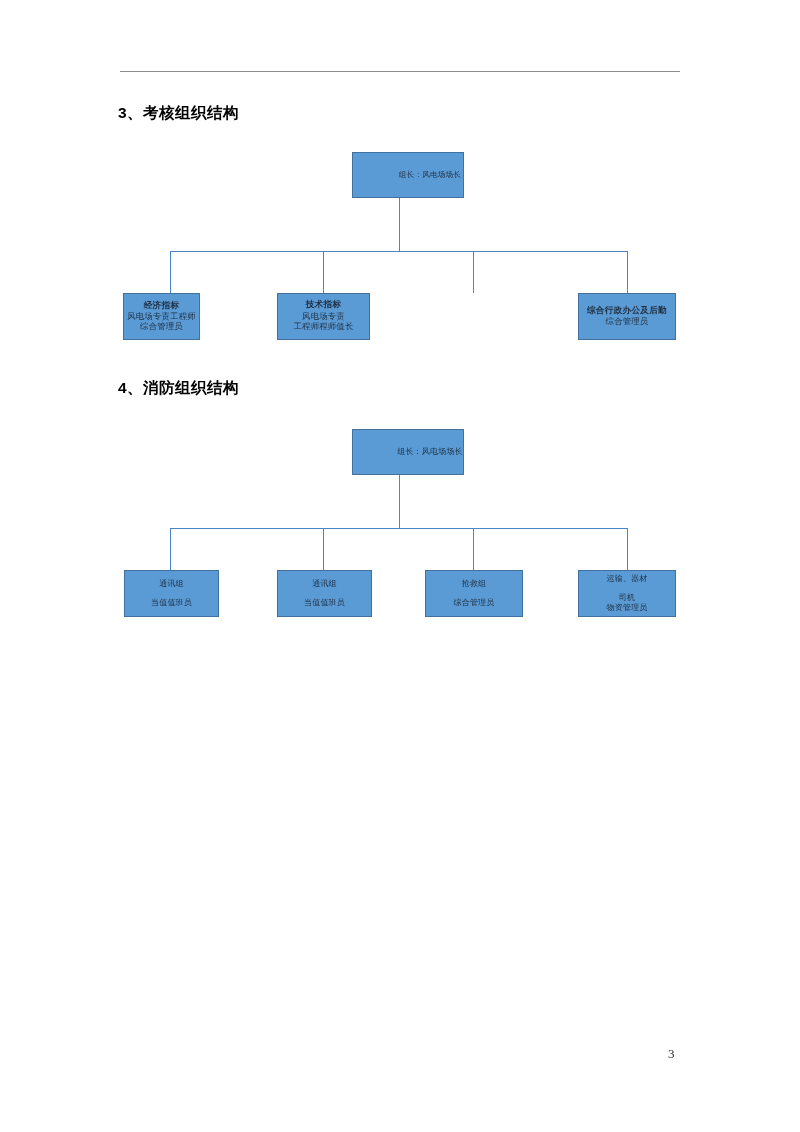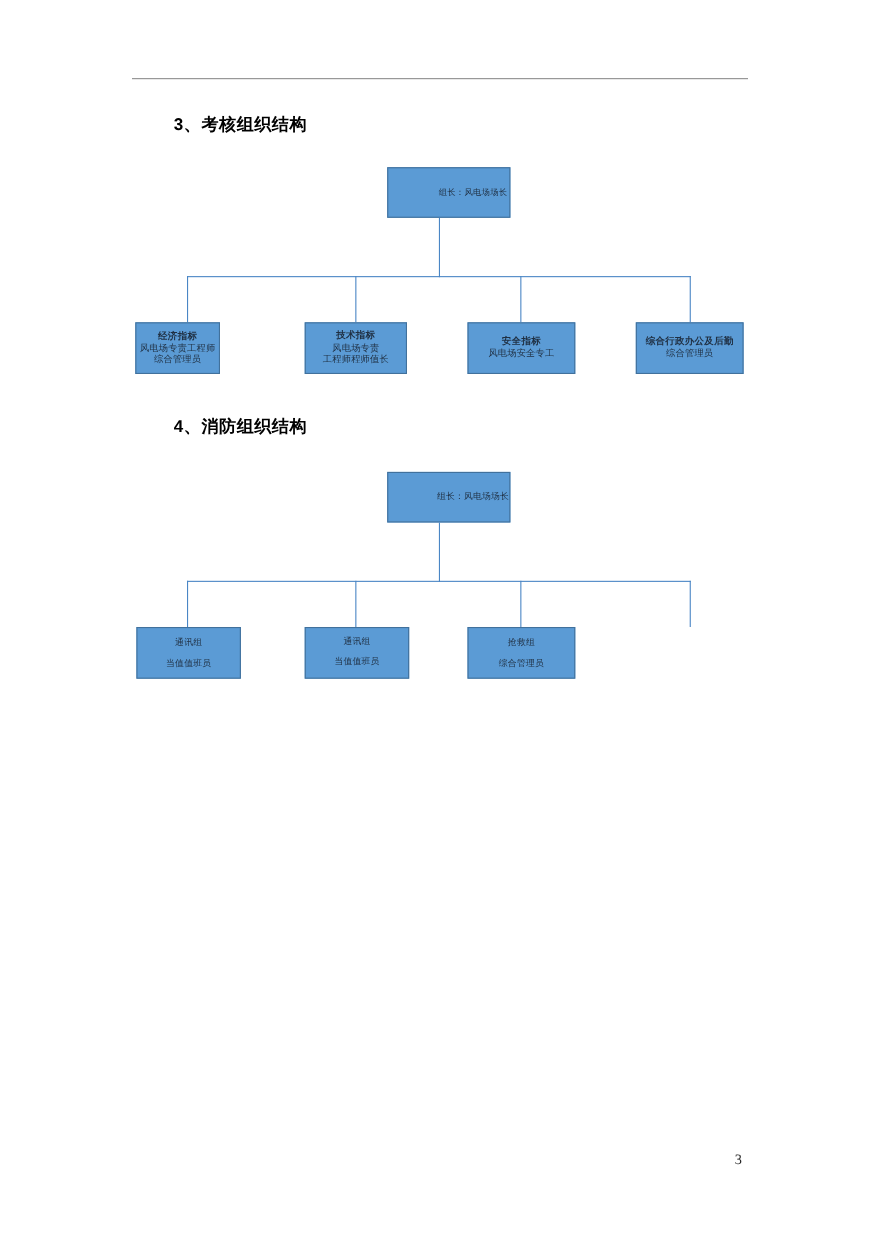--- a/index.html
+++ b/index.html
@@ -35,21 +35,20 @@
 
   
   .heading {
     position: absolute;
     font-family: "Liberation Sans", "DejaVu Sans", sans-serif;
     font-weight: bold;
     font-size: 15.5px;
     letter-spacing: 0.5px;
     color: #000000;
     white-space: nowrap;
-    margin-left: 40px;
   }
   .heading-3 { left: 118px; top: 103px; }
   .heading-4 { left: 118px; top: 378px; }
 
   
   .chart {
     position: absolute;
     left: 0;
     width: 800px;
   }
@@ -183,24 +182,20 @@
       <span class="ln norm">风电场专责工程师</span>
       <span class="ln norm">综合管理员</span>
     </div>
 
     <div class="node child c2">
       <span class="ln bold">技术指标</span>
       <span class="ln norm">风电场专责</span>
       <span class="ln norm">工程师程师值长</span>
     </div>
 
-    <div class="node child c3">
-      <span class="ln bold">安全指标</span>
-      <span class="ln norm">风电场安全专工</span>
-    </div>
 
     <div class="node child c4">
       <span class="ln bold">综合行政办公及后勤</span>
       <span class="ln norm">综合管理员</span>
     </div>
 
   </div>
 
   <div class="heading heading-4">4、消防组织结构</div>
 
@@ -225,18 +220,23 @@
     <div class="node child c2">
       <span class="ln norm top">通讯组</span>
       <span class="ln norm">当值值班员</span>
     </div>
 
     <div class="node child c3">
       <span class="ln norm top">抢救组</span>
       <span class="ln norm">综合管理员</span>
     </div>
 
+    <div class="node child c4">
+      <span class="ln norm top">运输、器材</span>
+      <span class="ln norm">司机</span>
+      <span class="ln norm">物资管理员</span>
+    </div>
 
   </div>
 
   <div class="page-number">3</div>
 
 </div>
 
 </body></html>

